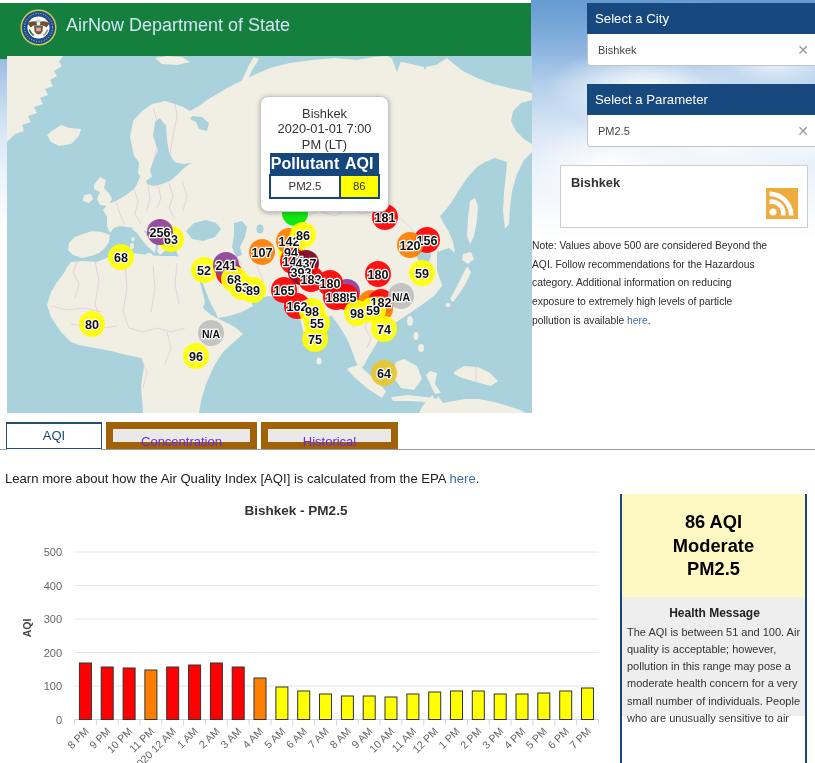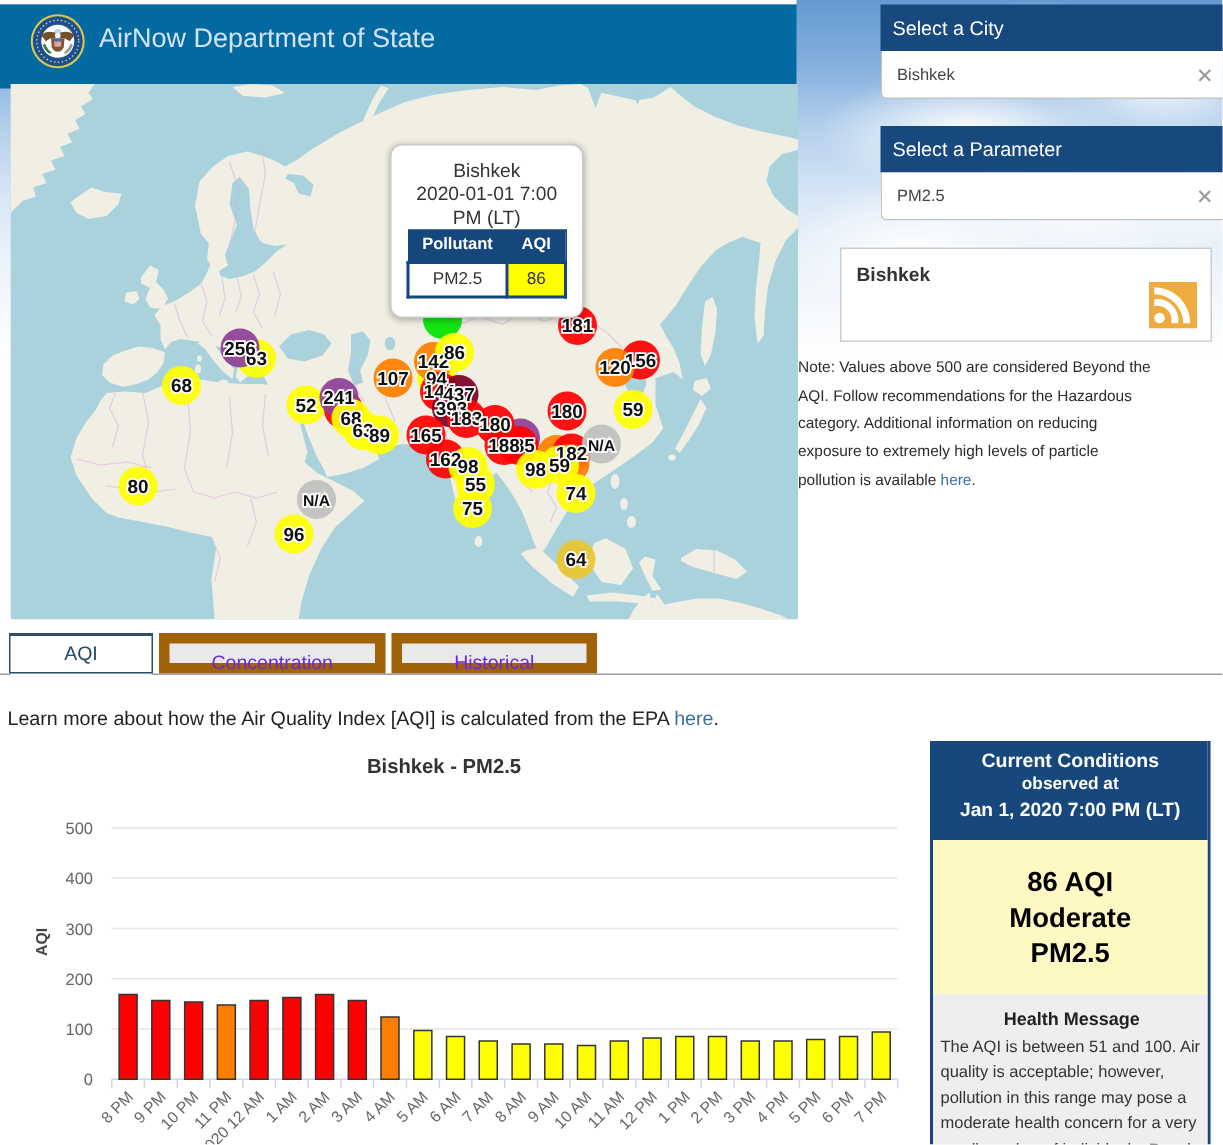--- a/index.html
+++ b/index.html
@@ -4,37 +4,37 @@
 <style>
 * { margin:0; padding:0; box-sizing:border-box; }
 html,body { width:815px; height:763px; overflow:hidden; background:#fff; }
 body { font-family:"Liberation Sans", sans-serif; position:relative; }
 .abs { position:absolute; }
 
 #sky { left:0; top:0; width:815px; height:245px;
  background:linear-gradient(180deg,#659ad1 0px,#82aedd 40px,#b3cfeb 85px,#d8e6f6 130px,#eef4fb 180px,#ffffff 238px); }
 .cloud { position:absolute; border-radius:50%; }
 
-#hdr { left:0; top:3px; width:531px; height:56px; background:#0369a1;text-align:center; }
+#hdr { left:0; top:3px; width:531px; height:56px; background:#15803d;text-align:center; }
 #hdr .ttl { position:absolute; left:66px; top:0; line-height:44px; font-size:18px; color:#d3e3f6; }
 
 .selbox { width:247px;margin-left:28px; }
 .selhdr { height:31px; background:#17497e; color:#fff; font-size:13.2px; line-height:31px; padding-left:8px; }
 .selrow { height:32px; background:#fff; border:1px solid #c3c3c3; border-top:none; border-radius:0 0 4px 4px; position:relative; }
 .selrow .val { position:absolute; left:10px; top:10px; font-size:11px; color:#444; }
 .selrow .x { position:absolute; right:24px; top:8px; font-size:14px; color:#999; }
 .selrow .dd { position:absolute; right:8px; top:14px; width:0; height:0; border-left:5px solid transparent; border-right:5px solid transparent; border-top:6px solid #555; }
 #rssbox { left:560px; top:165px; width:248px; height:63px; background:#fff; border:1px solid #ccc; }
 #rssbox .nm { position:absolute; left:10px; top:9px; font-size:12.8px; font-weight:bold; color:#333; }
 #note { left:532px; top:237px; width:242px; font-size:10.3px; line-height:18.7px; color:#2b2b2b; }
 a.lnk { color:#3c6f9f; text-decoration:none; }
 
 #tip { left:260px; top:96px; width:129px; height:116px; background:#fff; border:1px solid #c9c9c9; border-radius:8px; box-shadow:0 1px 5px rgba(0,0,0,.3); text-align:center; font-size:12.8px; color:#333; line-height:15.3px; padding-top:9px; }
 #tip table { border-collapse:collapse; margin:1px auto 0 auto; }
-#tip th { background:#15467c; color:#fff; font-size:11px; font-weight:bold; height:22px; border:1px solid #15467c; }
+#tip th { background:#15467c; color:#fff; font-size:16px; font-weight:bold; height:22px; border:1px solid #15467c; }
 #tip td { font-size:11.4px; color:#333; height:23px; border:2px solid #15467c; }
 
 .tab { position:absolute; top:422px; height:27px; font-size:13px; text-align:center; }
 #tab1 { left:6px; width:96px; background:#fff; border:1px solid #26506e; border-top:2px solid #26506e; color:#20486b; line-height:24px; z-index:3; }
 #tab2 { left:106px; width:151px; }
 #tab3 { left:261px; width:137px; }
 .tabg { background:#e9e9e9; border:7px solid #a16207; color:#6d28d9; line-height:25px; }
 #tabline { left:0; top:449px; width:815px; height:1px; background:#9d9d9d; }
 #tabgap { left:7px; top:449px; width:94px; height:1px; background:#fff; z-index:2; }
 #learn { left:5px; top:455px; font-size:13.1px; color:#222;margin-top:16px; }
@@ -368,25 +368,20 @@
     <text text-anchor="end" font-size="10.6" fill="#666" font-family="Liberation Sans, sans-serif" transform="translate(526.0,242) rotate(-45)">4 PM</text>
     <rect x="537.8" y="203" width="12" height="26.5" fill="#ffff00" stroke="#333" stroke-width="1"></rect>
     <text text-anchor="end" font-size="10.6" fill="#666" font-family="Liberation Sans, sans-serif" transform="translate(547.8,242) rotate(-45)">5 PM</text>
     <rect x="559.7" y="201" width="12" height="28.5" fill="#ffff00" stroke="#333" stroke-width="1"></rect>
     <text text-anchor="end" font-size="10.6" fill="#666" font-family="Liberation Sans, sans-serif" transform="translate(569.7,242) rotate(-45)">6 PM</text>
     <rect x="581.5" y="198" width="12" height="31.5" fill="#ffff00" stroke="#333" stroke-width="1"></rect>
     <text text-anchor="end" font-size="10.6" fill="#666" font-family="Liberation Sans, sans-serif" transform="translate(591.5,242) rotate(-45)">7 PM</text>
   </svg>
 
 <div id="cc" class="abs">
- <div id="cchdr">
-      <div class="l1">Current Conditions</div>
-      <div class="l2">observed at</div>
-      <div class="l3">Jan 1, 2020 7:00 PM (LT)</div>
-    </div>
  <div id="ccyel">
       <div>86 AQI</div>
       <div>Moderate</div>
       <div>PM2.5</div>
     </div>
  <div id="ccgrey">
       <div class="hm">Health Message</div>
       <div class="bd">The AQI is between 51 and 100. Air<br>quality is acceptable; however,<br>pollution in this range may pose a<br>moderate health concern for a very<br>small number of individuals. People<br>who are unusually sensitive to air</div>
     </div>
 </div>

